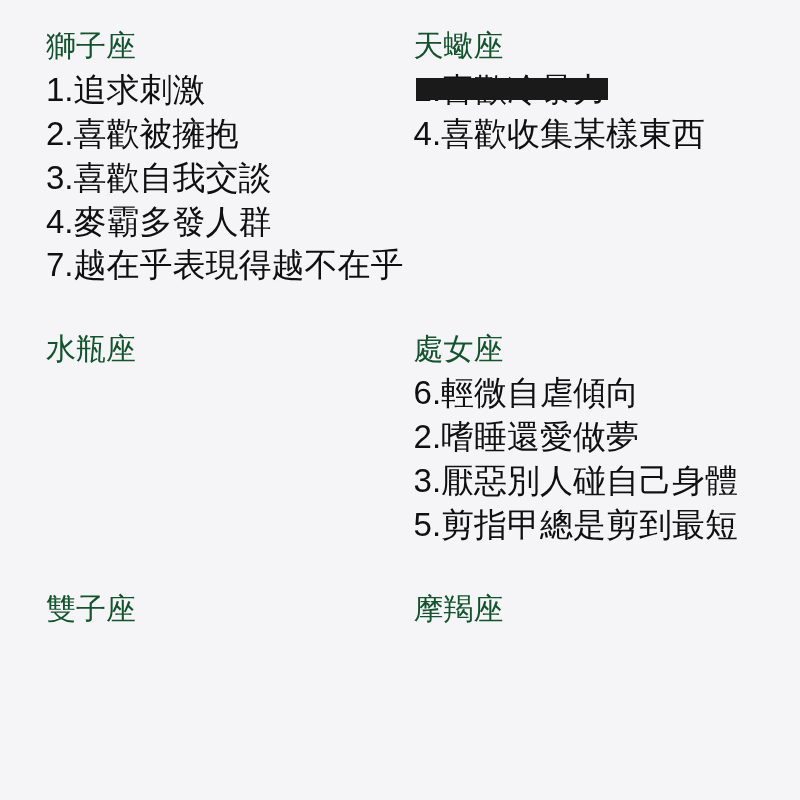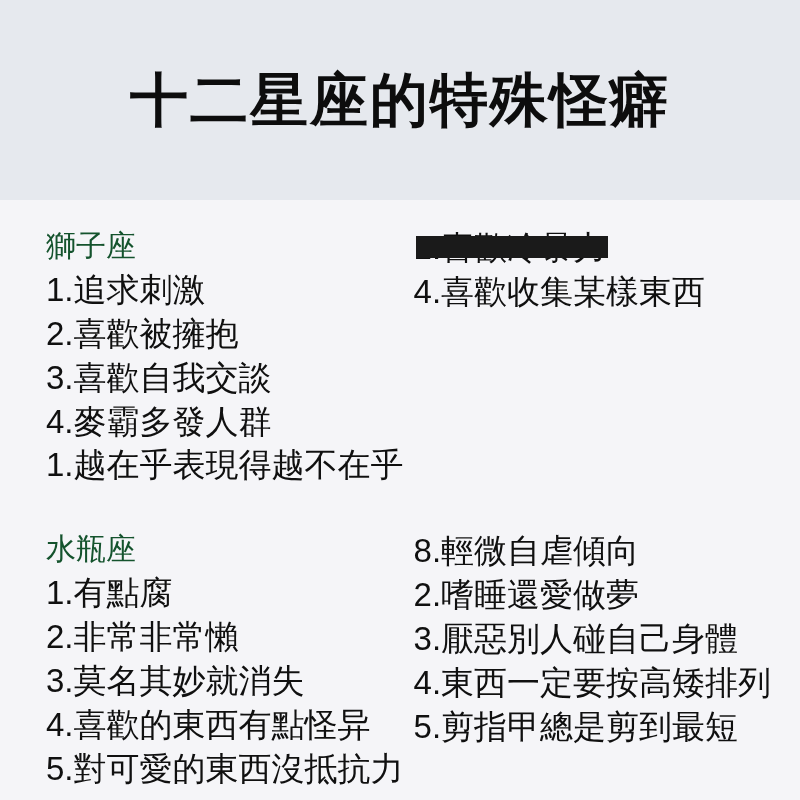--- a/index.html
+++ b/index.html
@@ -84,61 +84,52 @@
     top: 22%;
     height: 52%;
     background: #1a1a1a;
   }
 </style>
 </head>
 <body>
 
 <div class="page">
 
-  <div class="header">
-    <div class="header-title">十二星座的特殊怪癖</div>
-  </div>
 
   <div class="content">
 
     <div class="sign-block">
       <div class="sign-name">獅子座</div>
       <ul class="trait-list">
         <li class="trait">1.追求刺激</li>
         <li class="trait">2.喜歡被擁抱</li>
         <li class="trait">3.喜歡自我交談</li>
         <li class="trait">4.麥霸多發人群</li>
-        <li class="trait">1.越在乎表現得越不在乎</li>
+        <li class="trait">7.越在乎表現得越不在乎</li>
       </ul>
     </div>
 
     <div class="sign-block">
+      <div class="sign-name">天蠍座</div>
       <ul class="trait-list">
         <li class="trait"><span class="redacted">1.喜歡冷暴力</span></li>
         <li class="trait">4.喜歡收集某樣東西</li>
       </ul>
     </div>
 
     <div class="sign-block">
       <div class="sign-name">水瓶座</div>
-      <ul class="trait-list">
-        <li class="trait">1.有點腐</li>
-        <li class="trait">2.非常非常懶</li>
-        <li class="trait">3.莫名其妙就消失</li>
-        <li class="trait">4.喜歡的東西有點怪异</li>
-        <li class="trait">5.對可愛的東西沒抵抗力</li>
-      </ul>
     </div>
 
     <div class="sign-block">
+      <div class="sign-name">處女座</div>
       <ul class="trait-list">
-        <li class="trait">8.輕微自虐傾向</li>
+        <li class="trait">6.輕微自虐傾向</li>
         <li class="trait">2.嗜睡還愛做夢</li>
         <li class="trait">3.厭惡別人碰自己身體</li>
-        <li class="trait">4.東西一定要按高矮排列</li>
         <li class="trait">5.剪指甲總是剪到最短</li>
       </ul>
     </div>
 
     <div class="sign-block">
       <div class="sign-name">雙子座</div>
 
     </div>
 
     <div class="sign-block">

